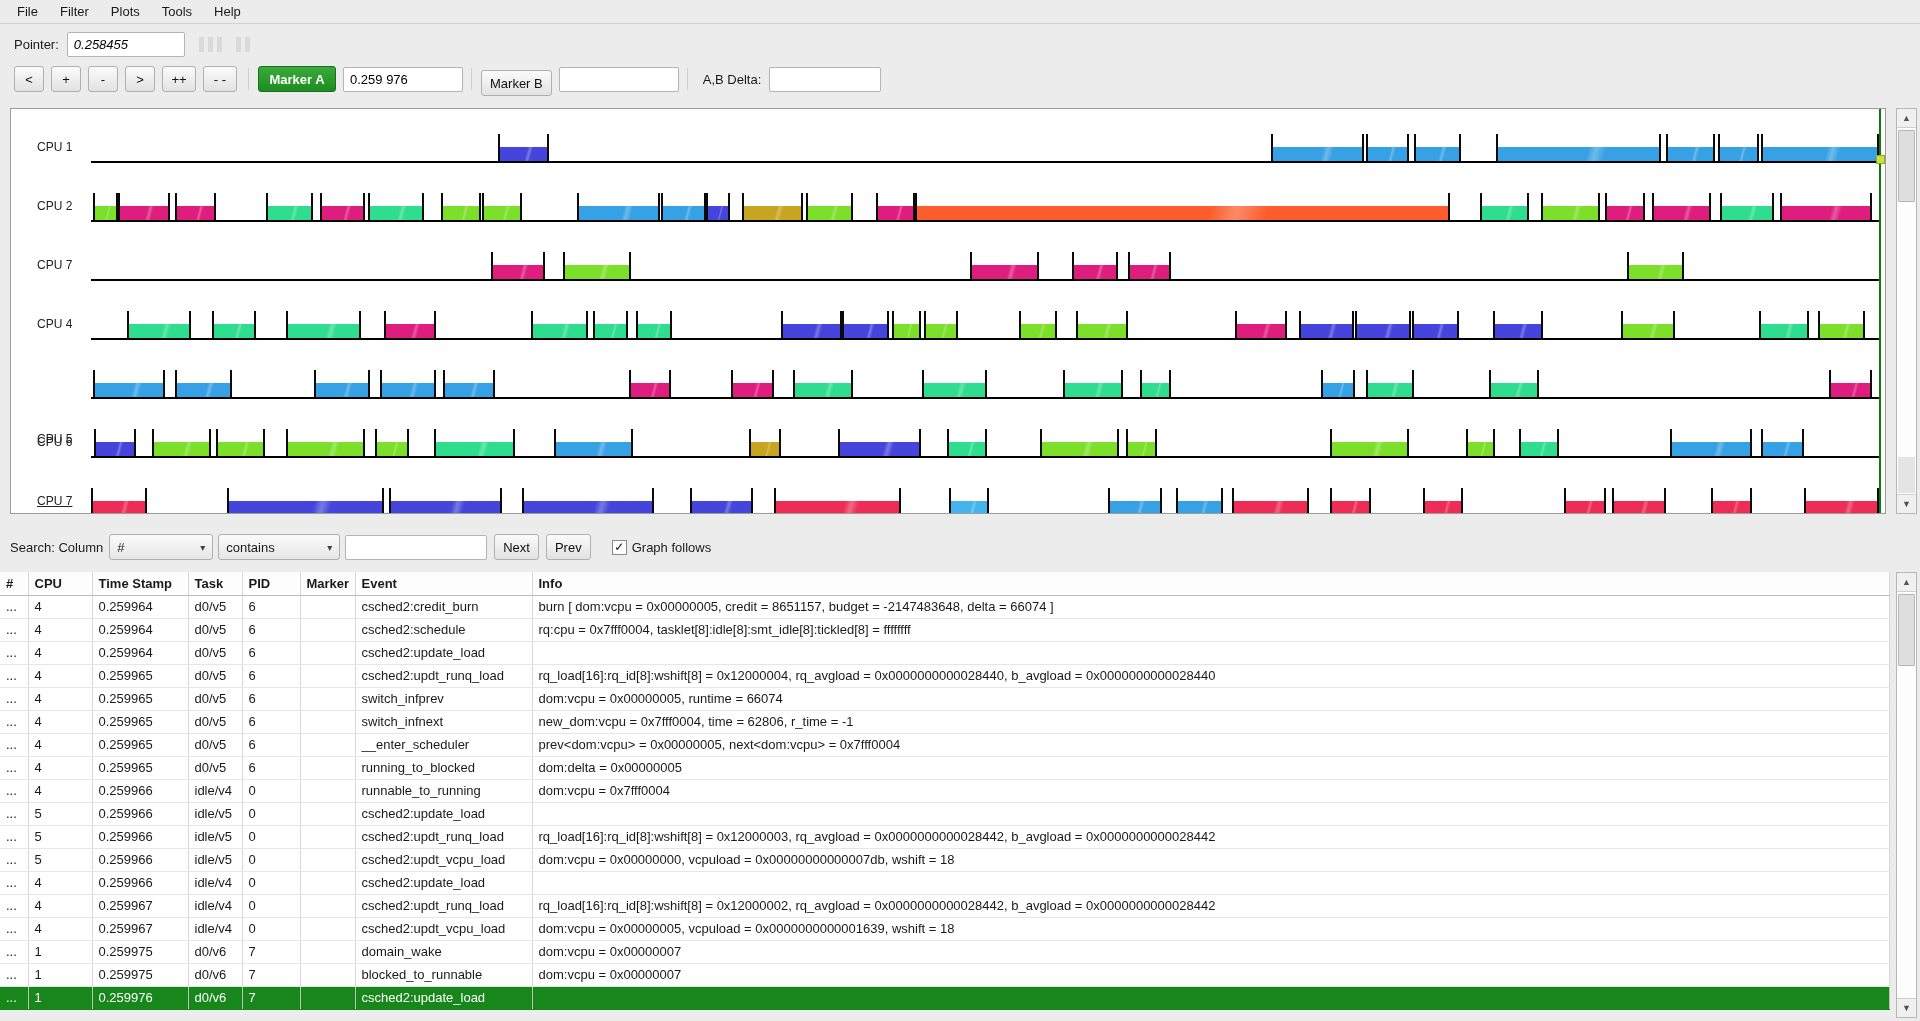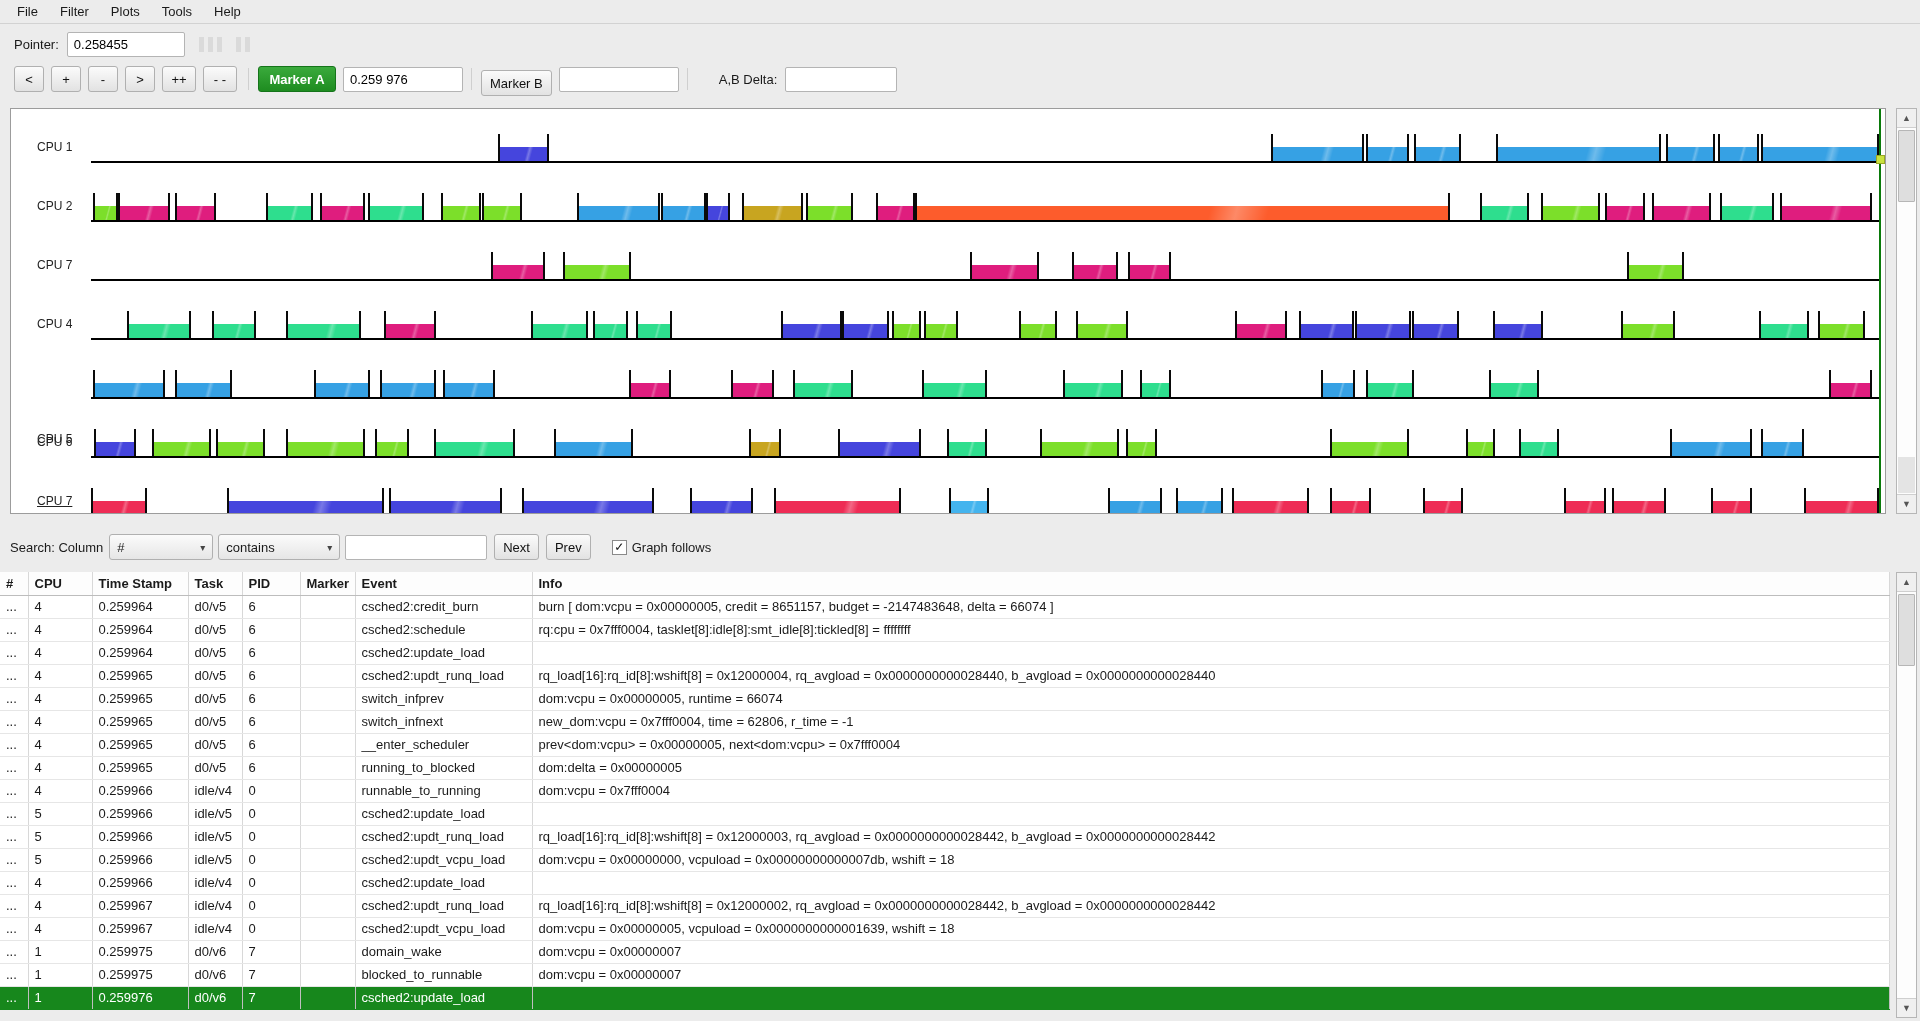--- a/index.html
+++ b/index.html
@@ -9,37 +9,37 @@
   
   .menubar { height:24px; display:flex; align-items:center; padding-left:6px;
              border-bottom:1px solid #d2d2d2; background:#ececec; }
   .menu-item { font-size:13px; padding:16px 11px; cursor:default; }
 
   
   .pointer-row { display:flex; align-items:center; padding:8px 0 4px 14px; height:36px; }
   .lbl { font-size:13px; }
   .txt { height:25px; border:1px solid #b4b4b4; background:#fff; font-size:13px;
          padding:0 6px; font-family:"Liberation Sans", sans-serif; border-radius:2px; }
-  .pointer-input { width:118px; margin-left:8px; }
+  .pointer-input { width:118px; margin-left:8px;font-style:italic; }
   .grip { display:inline-flex; gap:4px; margin-left:14px; align-items:center; }
   .grip i { display:inline-block; width:5px; height:15px; background:#dadada; }
   .grip i.sp { background:transparent; width:6px; }
 
   
   .nav-row { display:flex; align-items:center; padding-left:14px; height:34px; margin-top:2px; }
   .btn { height:26px; min-width:30px; padding:0 8px; font-size:13px; border:1px solid #b0b0b0;
          border-radius:3px; background:linear-gradient(#fbfbfb,#e2e2e2); margin-right:7px;
          font-family:"Liberation Sans", sans-serif; color:#111; }
   .btn.wide { min-width:34px; }
   .vsep { width:1px; height:22px; background:#cfcfcf; margin:0 9px 0 4px; }
   .btn.marker-a { background:linear-gradient(#3aaa3c,#1e8c20); border-color:#15741a;
                   color:#fff; font-weight:bold; min-width:78px; }
   .btn.marker-b { min-width:64px;margin-top:8px; }
   .marker-input { width:120px; margin-right:4px; }
-  .delta-label { margin:0 8px 0 22px;text-align:center; }
+  .delta-label { margin:0 8px 0 6px;text-align:center; }
   .delta-input { width:112px; }
 
   
   .graph-panel { position:absolute; left:10px; top:108px; width:1876px; height:406px;
                  background:#fff; border:1px solid #9c9c9c; overflow:hidden; }
   .cpu-label { position:absolute; left:26px; font-size:12px; color:#222; width:48px; }
   .baseline { position:absolute; left:80px; right:6px; height:2px; background:#000; }
   .band { position:absolute; left:80px; right:6px; height:38px; }
   .seg { position:absolute; bottom:0; height:14px; }
   .seg::before, .seg::after { content:''; position:absolute; bottom:0; width:2px; height:27px; background:#0a0a0a; }

